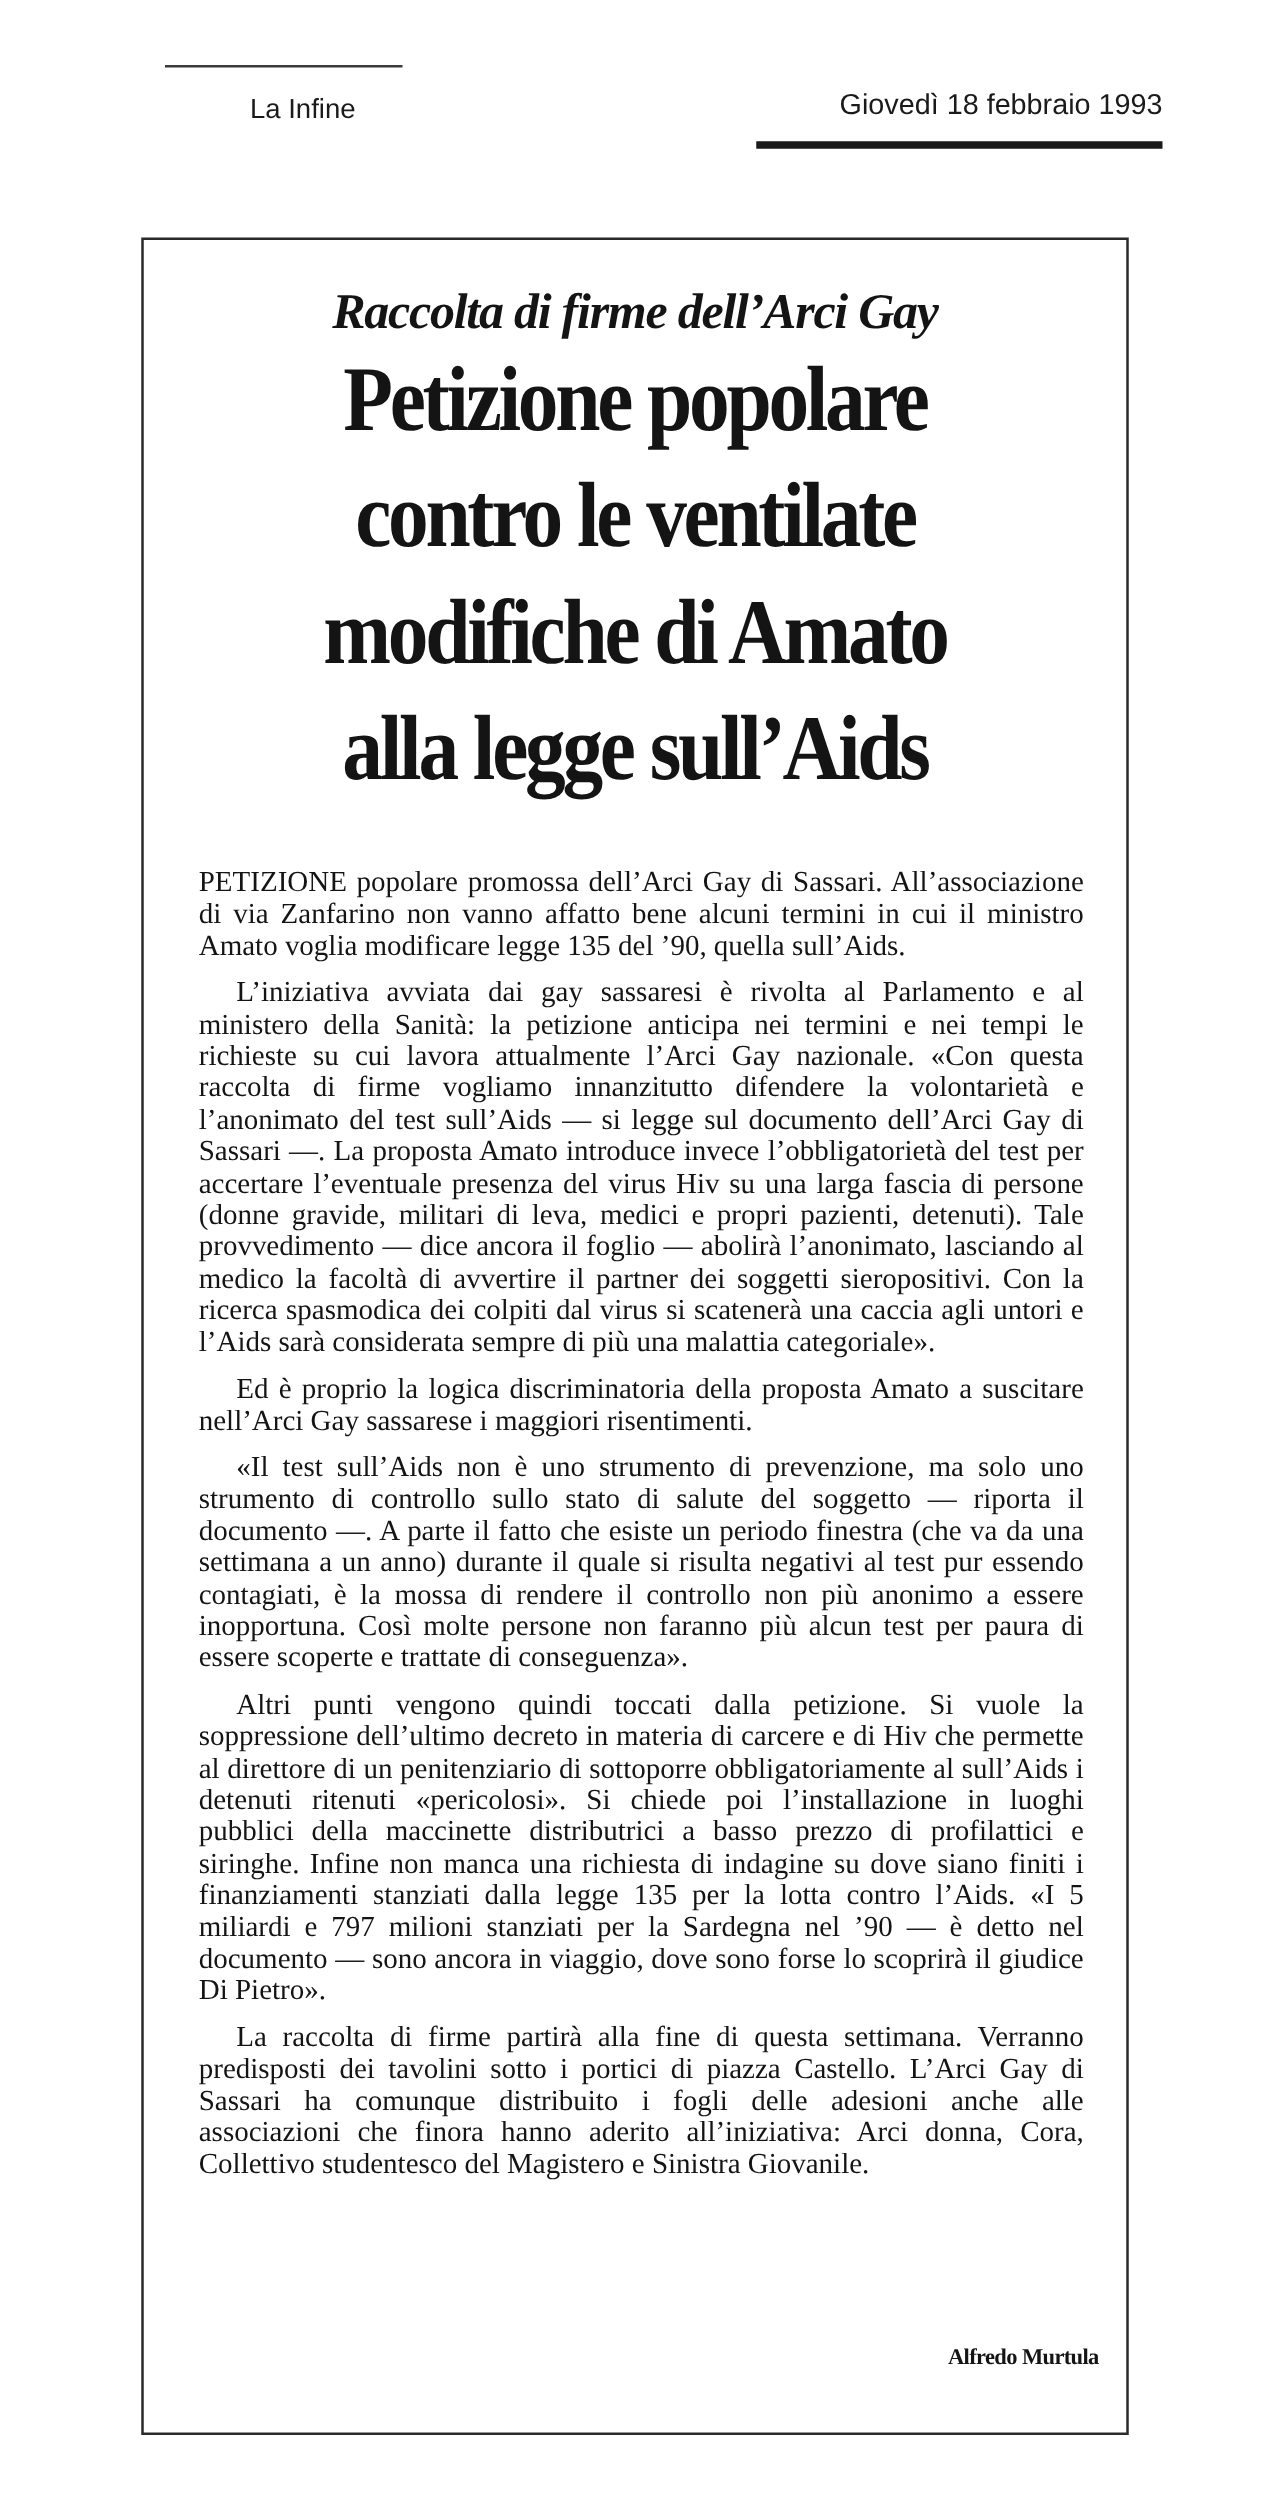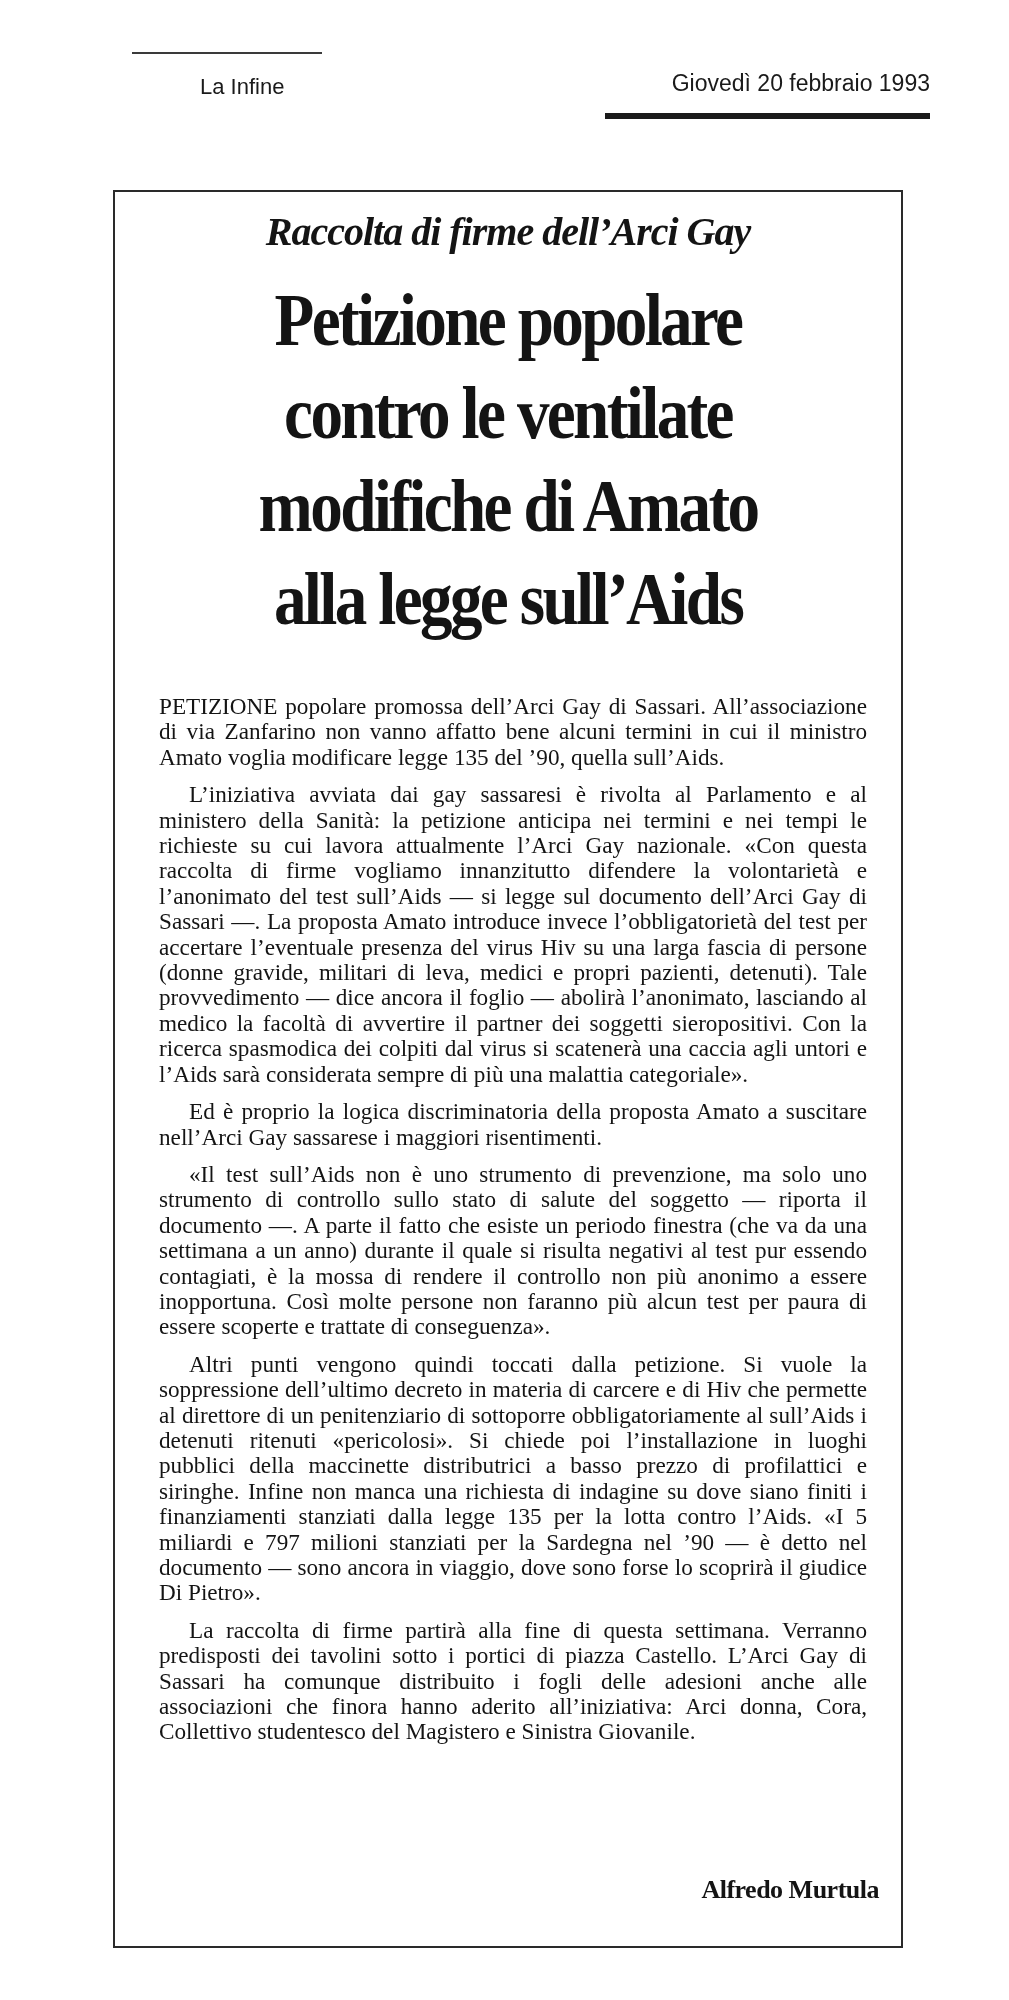--- a/index.html
+++ b/index.html
@@ -2,33 +2,33 @@
 <html><head>
 <meta charset="utf-8">
 <style>
   html, body { margin: 0; padding: 0; background: #ffffff; }
   body { width: 1009px; height: 2000px; position: relative; overflow: hidden; color: #141414; }
   .rule-left { position: absolute; left: 132px; top: 52px; width: 190px; height: 2px; background: #3a3a3a; }
   .paper-name { position: absolute; left: 200px; top: 74px; font-family: "Liberation Sans", sans-serif; font-size: 22px; color: #1a1a1a; }
   .date { position: absolute; right: 79px; top: 70px; font-family: "Liberation Sans", sans-serif; font-size: 23px; color: #1a1a1a; }
   .rule-right { position: absolute; left: 605px; top: 113px; width: 325px; height: 6px; background: #1a1a1a; }
   .frame { position: absolute; left: 113px; top: 190px; width: 790px; height: 1758px; border: 2px solid #2a2a2a; box-sizing: border-box; }
-  .kicker { position: absolute; left: 0; right: 0; top: 16px; text-align: center; font-family: "Liberation Serif", serif; font-style: italic; font-weight: bold; font-size: 40px; letter-spacing: -1px; }
+  .kicker { position: absolute; left: 0; right: 0; top: 33px; text-align: center; font-family: "Liberation Serif", serif; font-style: italic; font-weight: bold; font-size: 40px; letter-spacing: -1px; }
   .headline { position: absolute; left: 0; right: 0; top: 82px; text-align: center; font-family: "Liberation Serif", serif; font-weight: bold; font-size: 74px; line-height: 93px; letter-spacing: -3px; transform: scaleX(0.88); }
   .body { position: absolute; left: 32px; right: 22px; top: 490px; font-family: "Liberation Serif", serif; font-size: 23.2px; line-height: 25.4px; text-align: justify; }
   .body p { margin: 12px; text-indent: 30px; }
   .body p.first { text-indent: 0; }
-  .byline { position: absolute; right: 22px; top: 1683px; font-family: "Liberation Serif", serif; font-weight: bold; font-size: 26px; letter-spacing: -0.5px; }
+  .byline { position: absolute; right: 22px; top: 1683px; font-family: "Liberation Serif", serif; font-weight: bold; font-size: 18px; letter-spacing: -0.5px; }
 </style>
 </head>
 <body>
 
 <div class="rule-left"></div>
 <div class="paper-name">La Infine</div>
-<div class="date">Giovedì 20 febbraio 1993</div>
+<div class="date">Giovedì 18 febbraio 1993</div>
 <div class="rule-right"></div>
 
 <div class="frame">
   <div class="kicker">Raccolta di firme dell’Arci Gay</div>
   <div class="headline">
     <div>Petizione popolare</div>
     <div>contro le ventilate</div>
     <div>modifiche di Amato</div>
     <div>alla legge sull’Aids</div>
   </div>

